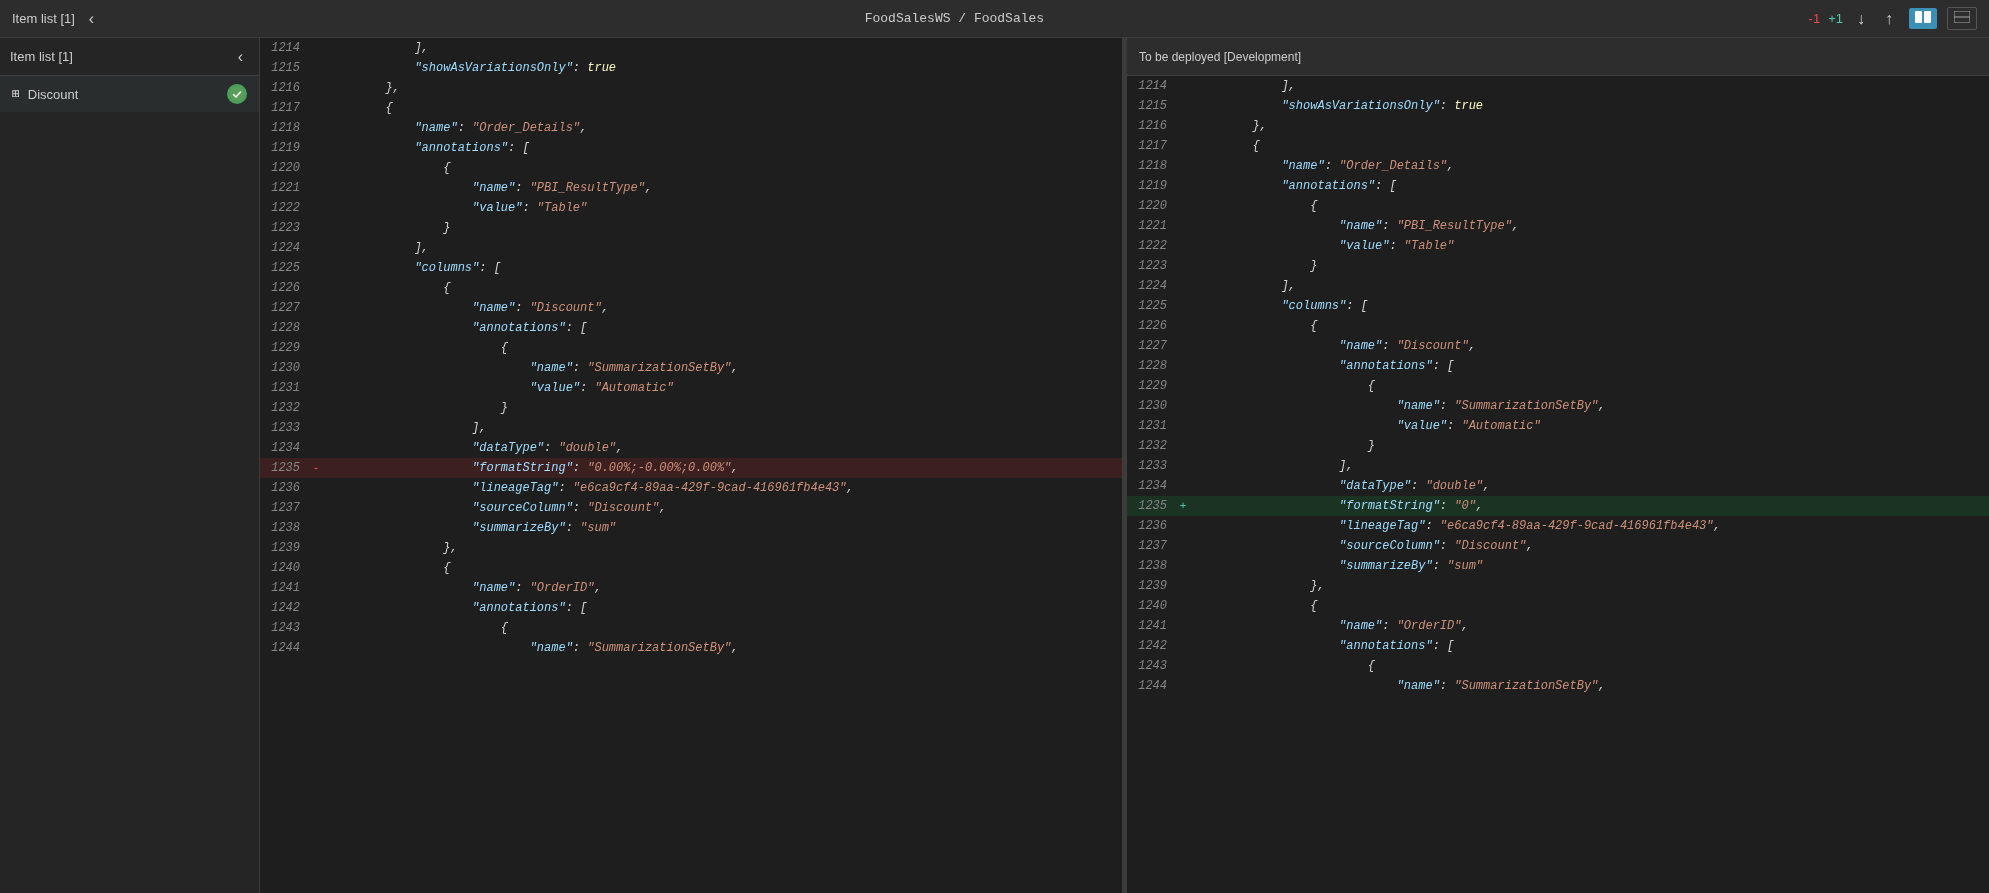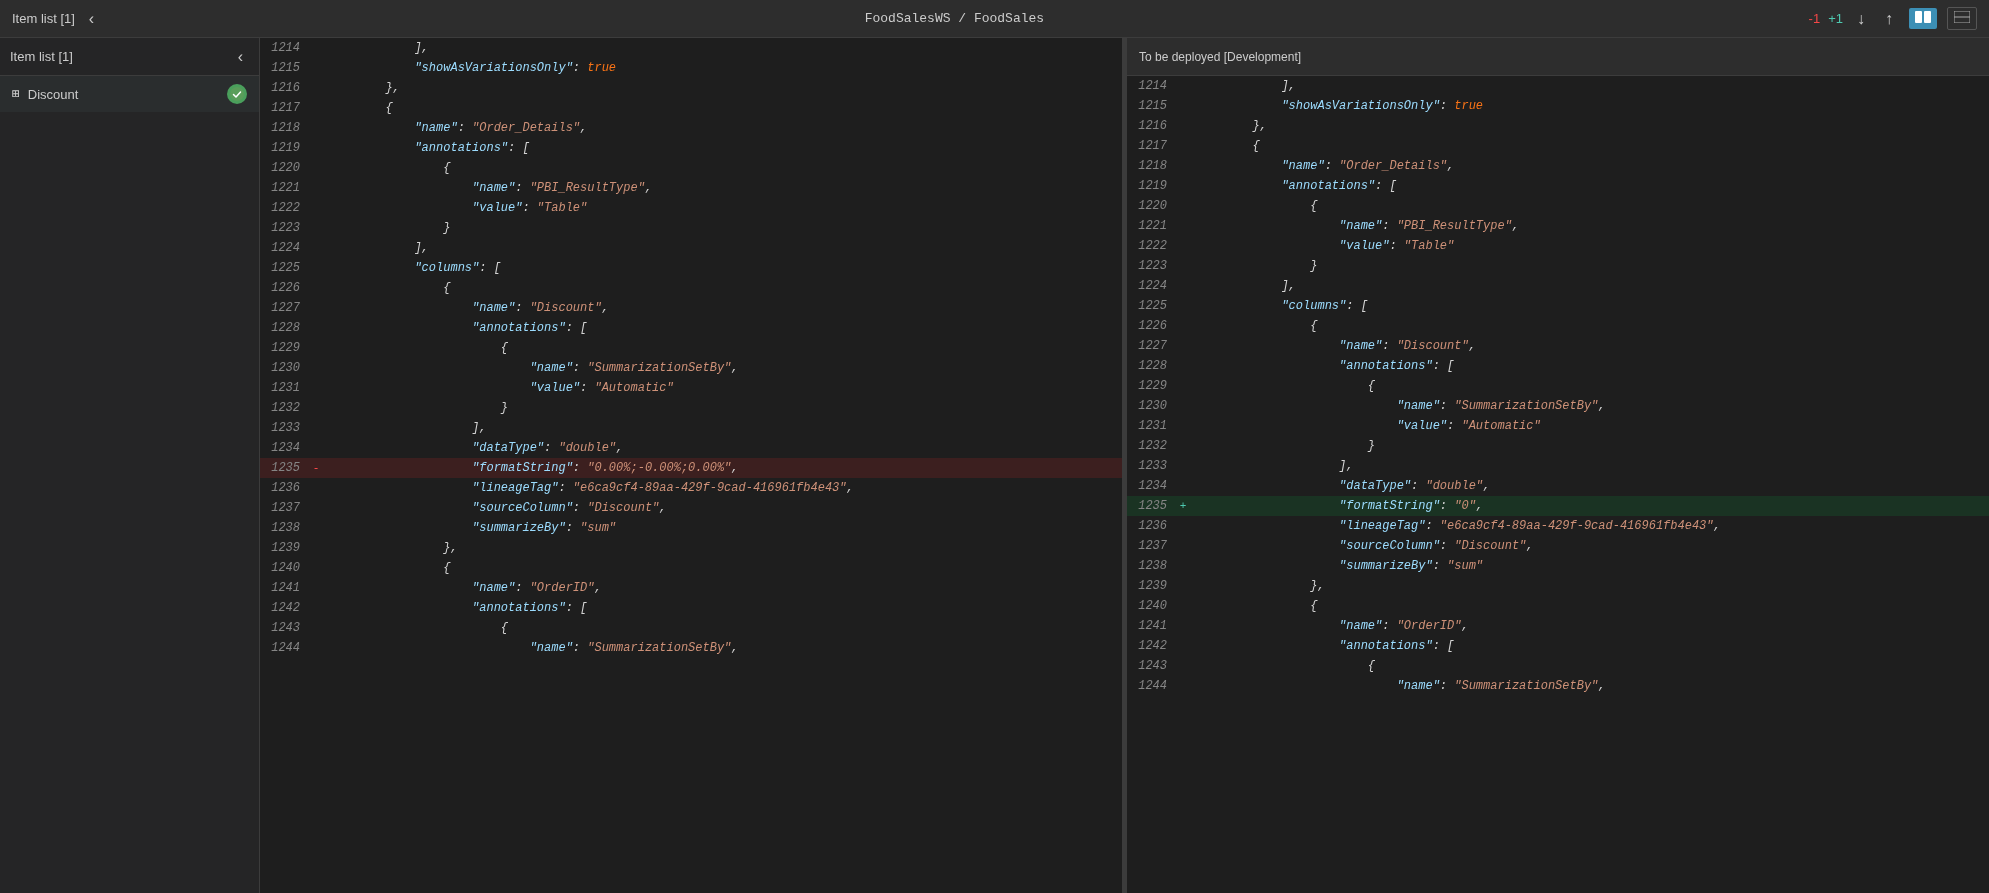--- a/index.html
+++ b/index.html
@@ -74,21 +74,21 @@
     }
     .line-gutter { width: 16px; flex-shrink: 0; display: flex; align-items: center; justify-content: center; font-size: 11px; }
     .line-gutter.del { color: #f44747; }
     .line-gutter.ins { color: #4ec9b0; }
 
     .line-code { padding: 0 4px; font-size: 12px; line-height: 20px; color: #d4d4d4; }
 
     
     .s-key { color: #9cdcfe; }
     .s-str { color: #ce9178; }
-    .s-bool { color: #f97316; }
+    .s-bool { color: #fef9c3; }
     .s-punc { color: #d4d4d4; }
 
     
     .diff-content::-webkit-scrollbar { width: 8px; height: 8px; }
     .diff-content::-webkit-scrollbar-track { background: #1e1e1e; }
     .diff-content::-webkit-scrollbar-thumb { background: #424242; border-radius: 4px; }
 
     .divider { width: 4px; background: #3c3c3c; flex-shrink: 0; cursor: col-resize; }
 
     .minimap { width: 14px; background: #1e1e1e; flex-shrink: 0; position: relative; }

